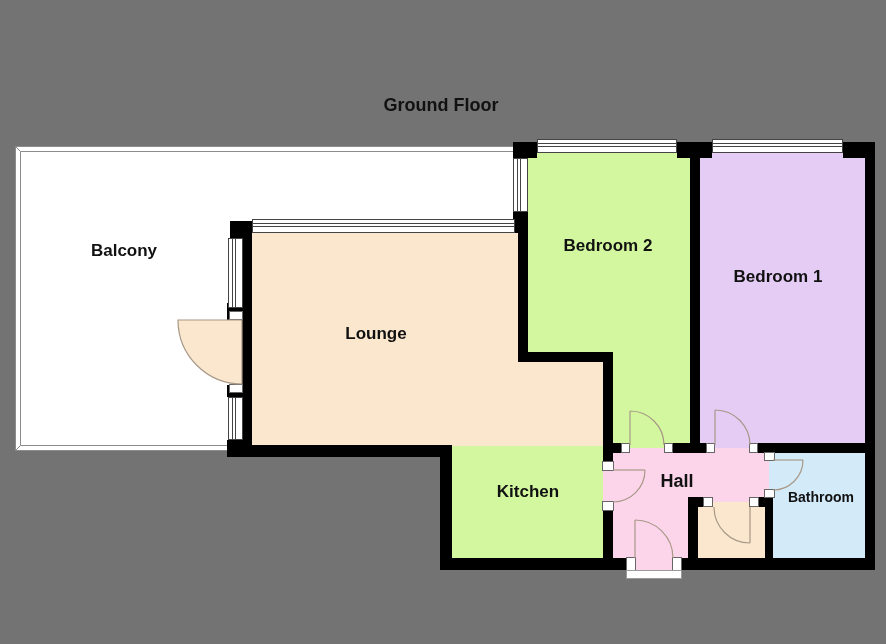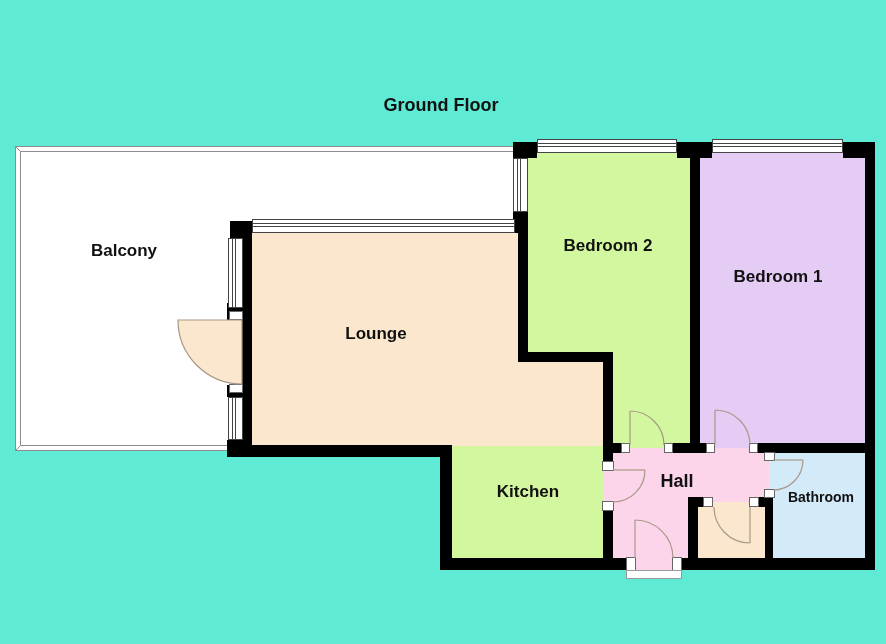--- a/index.html
+++ b/index.html
@@ -1,20 +1,20 @@
 <!DOCTYPE html>
 <html><head>
 <meta charset="utf-8">
 <style>
   html, body { margin: 0; padding: 0; background: #ffffff; }
   .stage {
     position: relative;
     width: 886px;
     height: 644px;
-    background: #5eead4;
+    background: #737373;
     font-family: "Liberation Sans", sans-serif;
     overflow: hidden;
   }
   .stage svg { display: block; width: 886px; height: 644px; }
   text {
     font-family: "Liberation Sans", sans-serif;
     font-weight: bold;
     fill: #111111;
   }
   .room-label { font-size: 17px; }

